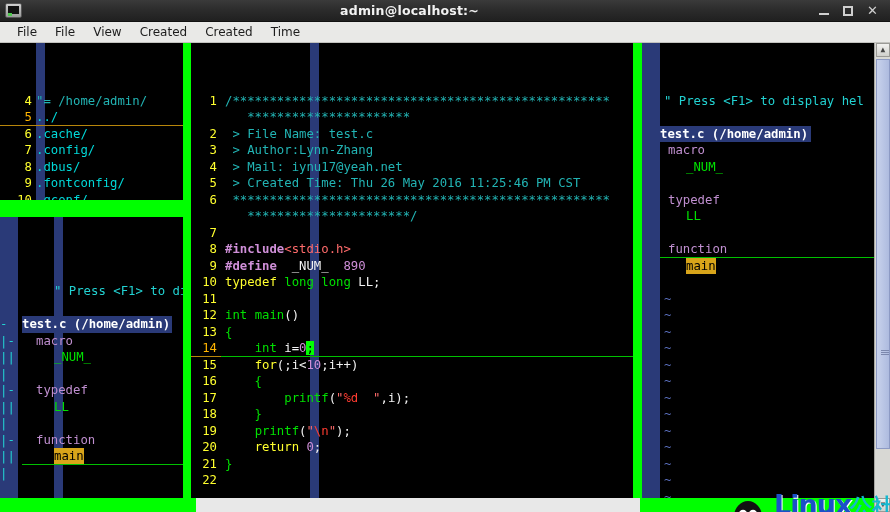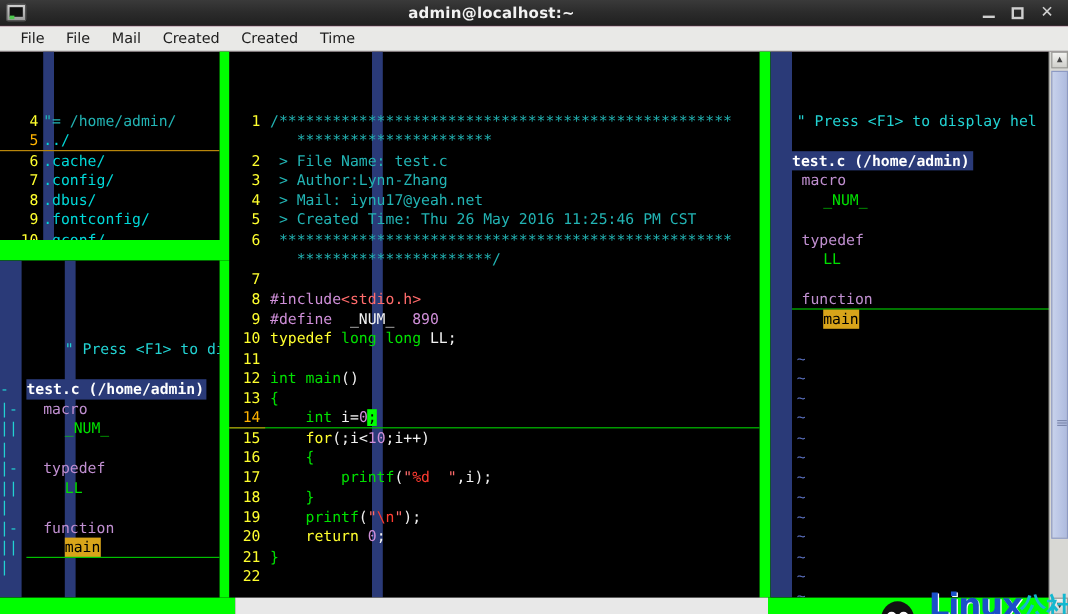--- a/index.html
+++ b/index.html
@@ -111,21 +111,21 @@
   #scrollbar .sb-grip i{ display:block; height:1px; background:#7c88ad; margin-bottom:1px;}
 
   
   .row { height:16.5px; }
   .lnum { color:#ffff2e; }
   .lnum-cur { color:#ffb400; }
 
   
   .c-comment  { color:#22b4b4; }
   .c-string   { color:#ff6b6b; }
-  .c-preproc  { color:#cf8fd8; }
+  .c-preproc  { color:#cf8fd8;font-weight:bold; }
   .c-type     { color:#00e000; }
   .c-stmt     { color:#ffff2e; }
   .c-ident    { color:#f2f2f2; }
   .c-number   { color:#cf8fd8; }
   .c-func     { color:#00e000; }
   .c-special  { color:#ff3b30; }
   .c-punct    { color:#f2f2f2; }
   .c-dir      { color:#00d8d8; }
   .c-tilde    { color:#5a6fbe; }
   .c-help     { color:#22d2d2; }
@@ -171,21 +171,21 @@
       <span>
           <i class="tb-max"></i>
         </span>
       <span class="tb-btn tb-cls">✕</span>
     </div>
   </div>
 
   <div class="menubar">
     <div class="menu-item">File</div>
     <div class="menu-item">File</div>
-    <div class="menu-item">Mail</div>
+    <div class="menu-item">View</div>
     <div class="menu-item">Created</div>
     <div class="menu-item">Created</div>
     <div class="menu-item">Time</div>
   </div>
 
   <div class="term">
 
     
     <div class="pane" id="pane-files">
       <div class="ccol" style="left:36px;height:157px;"></div>

